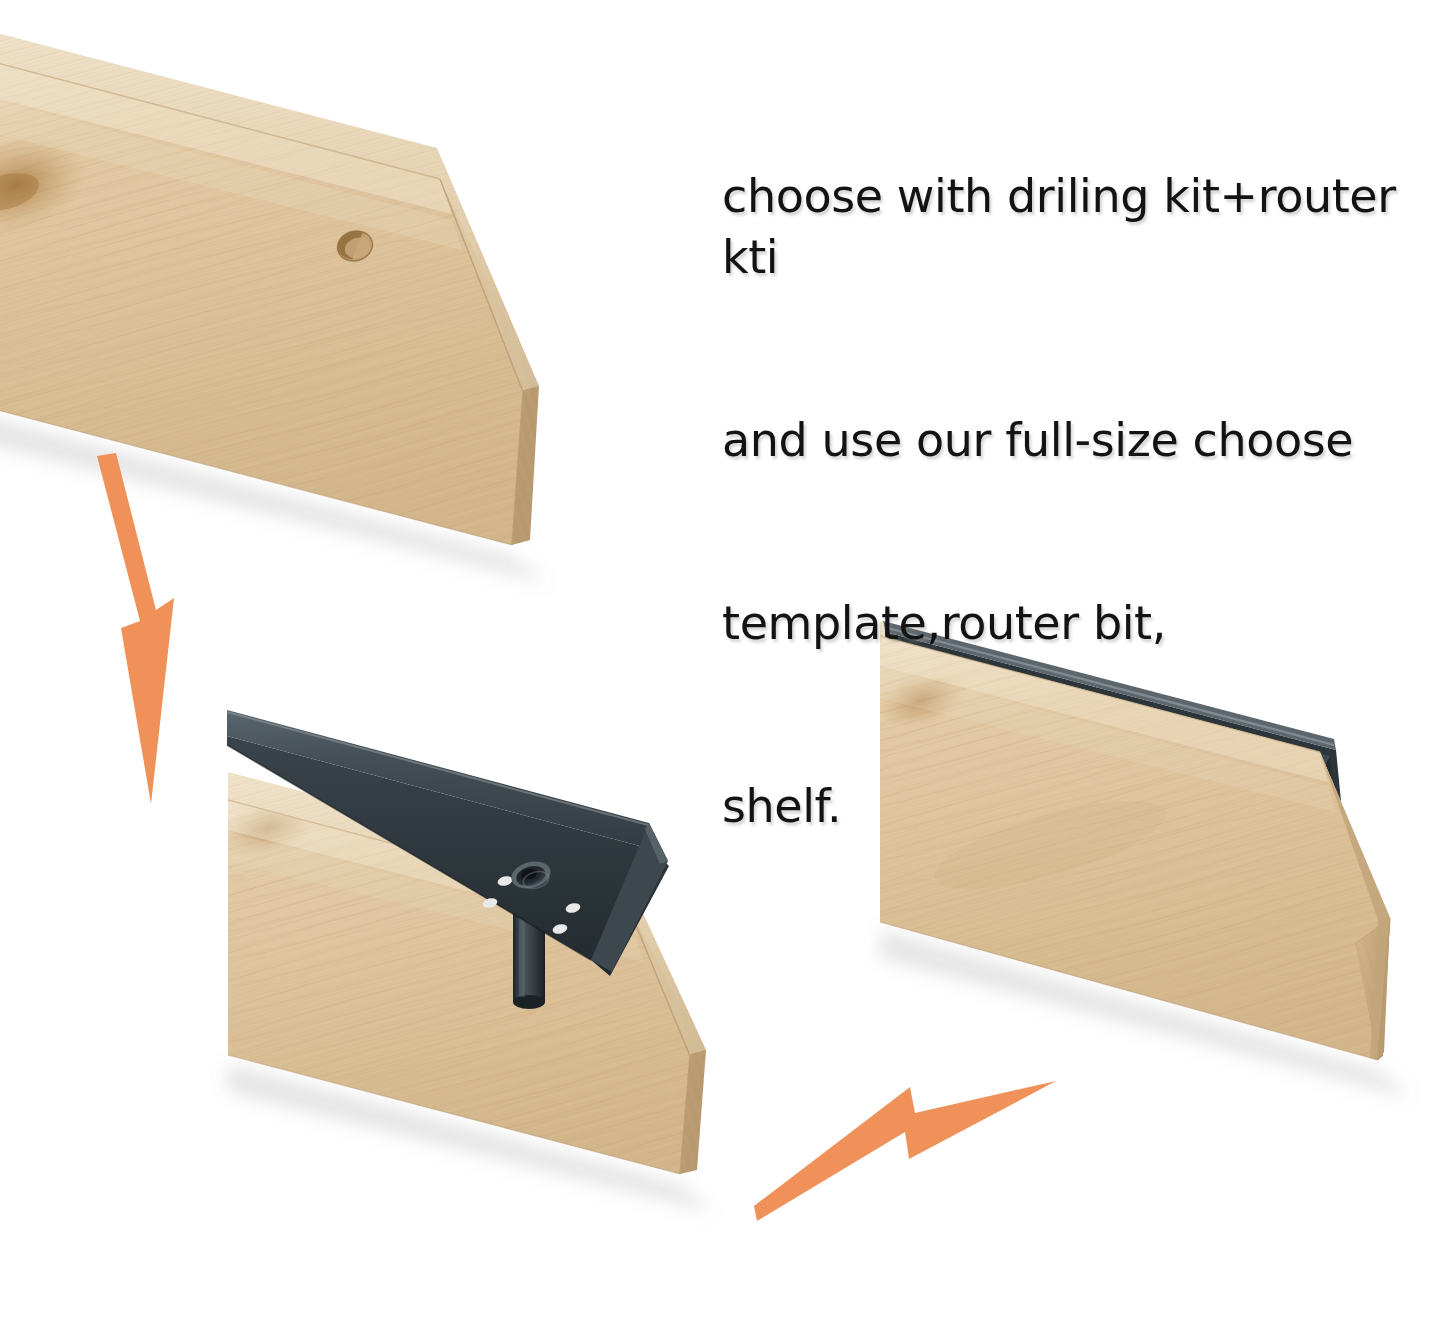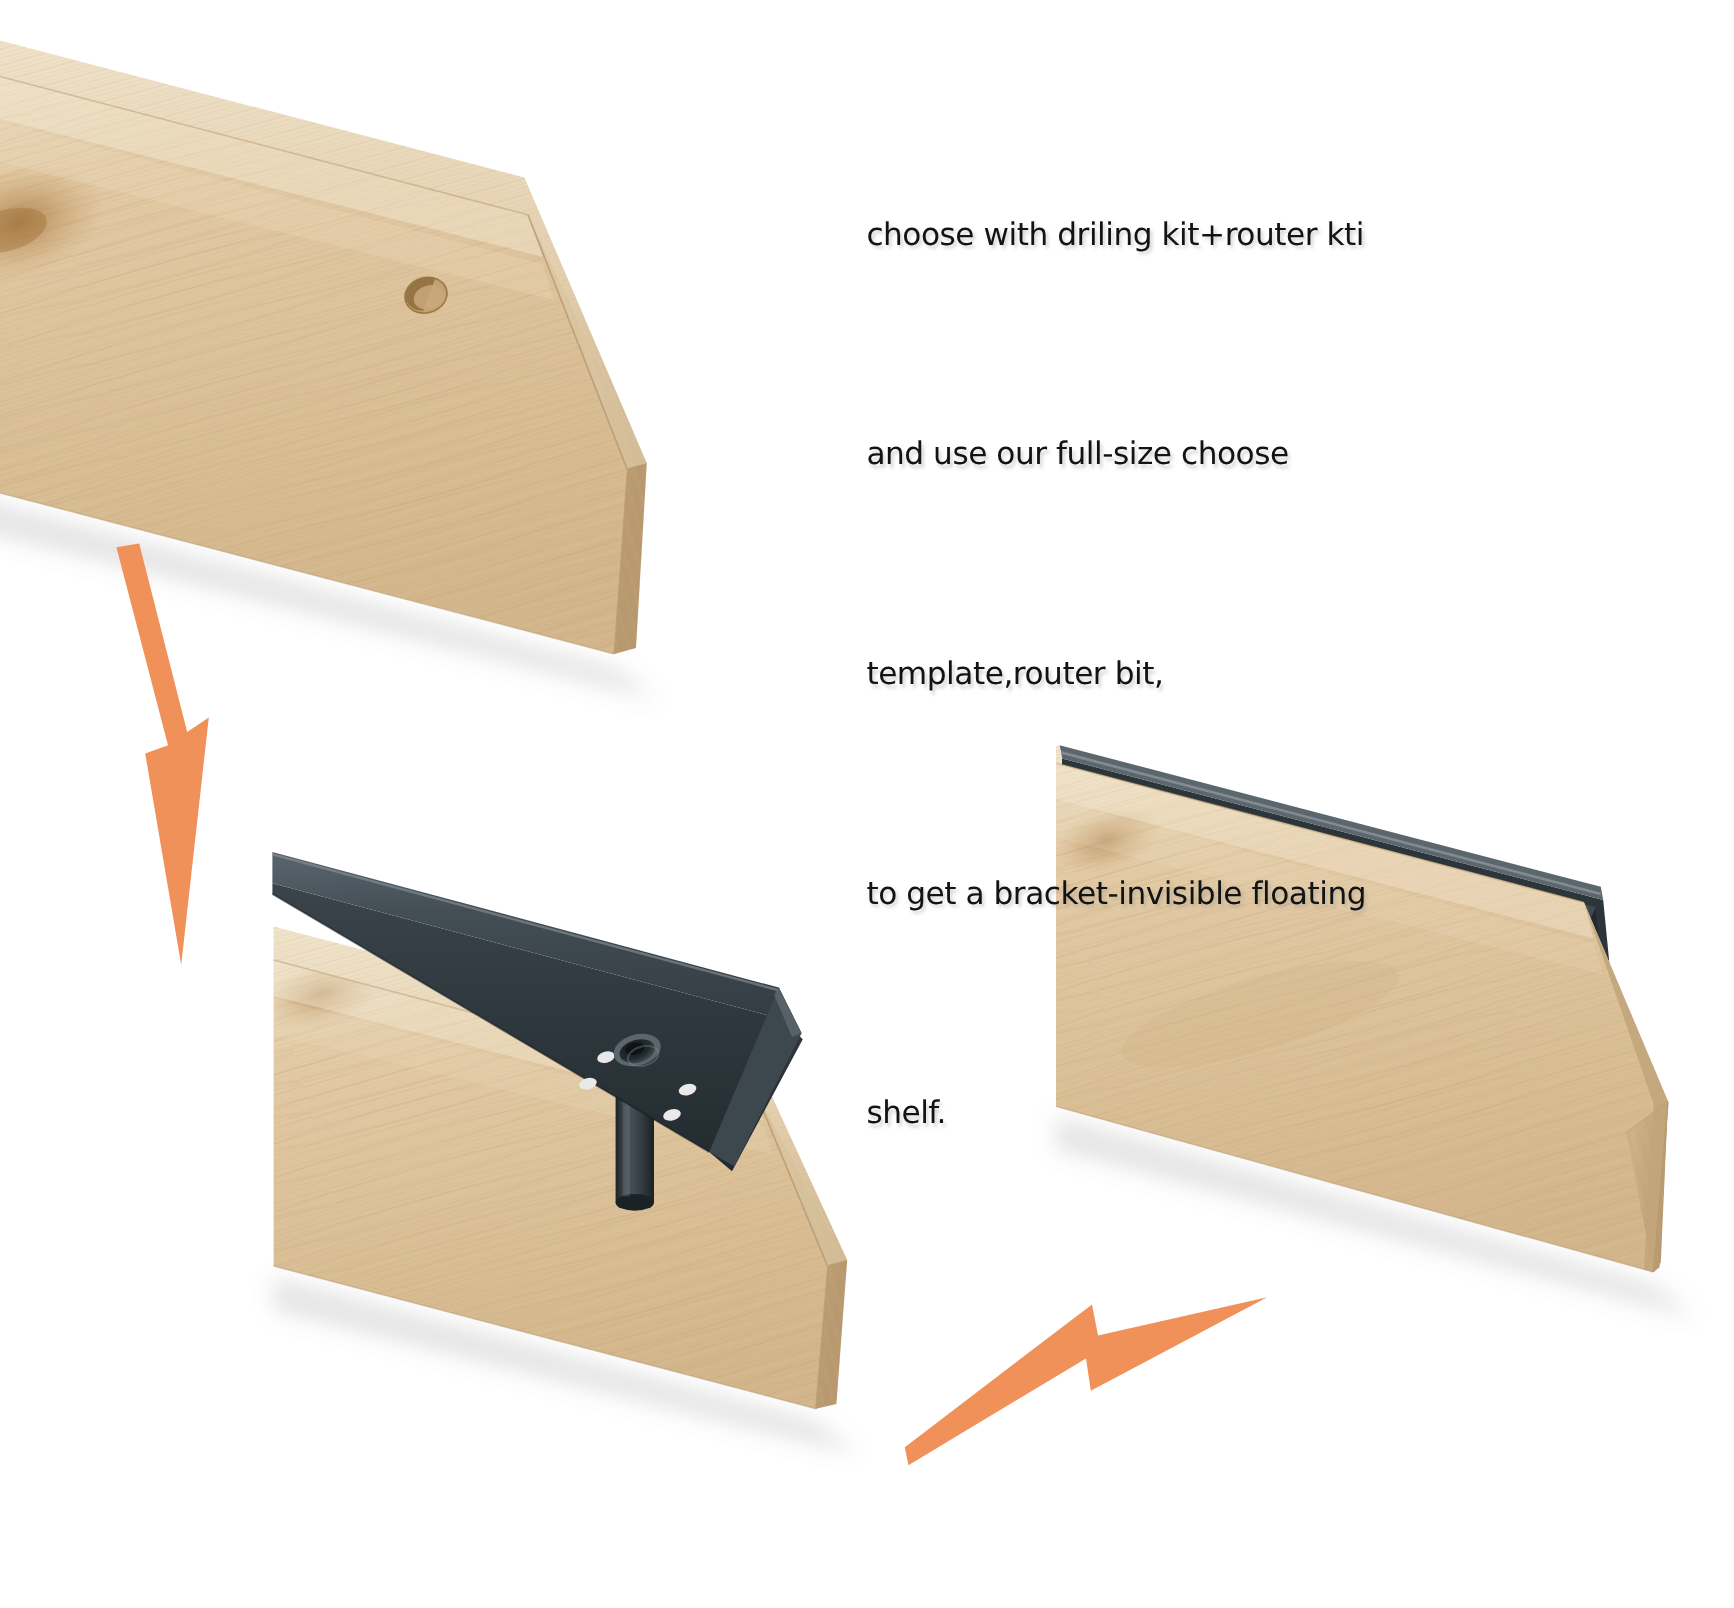--- a/index.html
+++ b/index.html
@@ -26,21 +26,21 @@
     display: block;
   }
   
   #instruction-text {
     position: absolute;
     left: 722px;
     top: 44px;
     width: 700px;
     color: #131313;
     font-family: "DejaVu Sans", "Liberation Sans", sans-serif;
-    font-size: 26px;
+    font-size: 46px;
     line-height: 61px;
     font-weight: 400;
     letter-spacing: -0.4px;
     text-shadow: 2px 3px 3px rgba(140,140,140,0.38);
     white-space: pre-wrap;
     -webkit-font-smoothing: antialiased;
   }
   #instruction-text .ln { display: block; }
 </style>
 </head>
@@ -293,17 +293,16 @@
       <polyline points="1390,918 1378,1060" fill="none" stroke="#B79870" stroke-width="1.4" opacity="0.75"></polyline>
       <polyline points="880,922 1378,1060" fill="none" stroke="#B6976F" stroke-width="1.2" opacity="0.5"></polyline>
       <polyline points="1355,944 1390,918" fill="none" stroke="#BFA078" stroke-width="1.2" opacity="0.6"></polyline>
     </g>
   </svg>
 
   <div id="instruction-text">
     <span class="ln">choose with driling kit+router kti</span>
     <span class="ln">and use our full-size choose</span>
     <span class="ln">template,router bit,</span>
-    <span class="ln">to get a bracket-invisible floating</span>
     <span class="ln">shelf.</span>
   </div>
 
 </div>
 
 </body></html>

